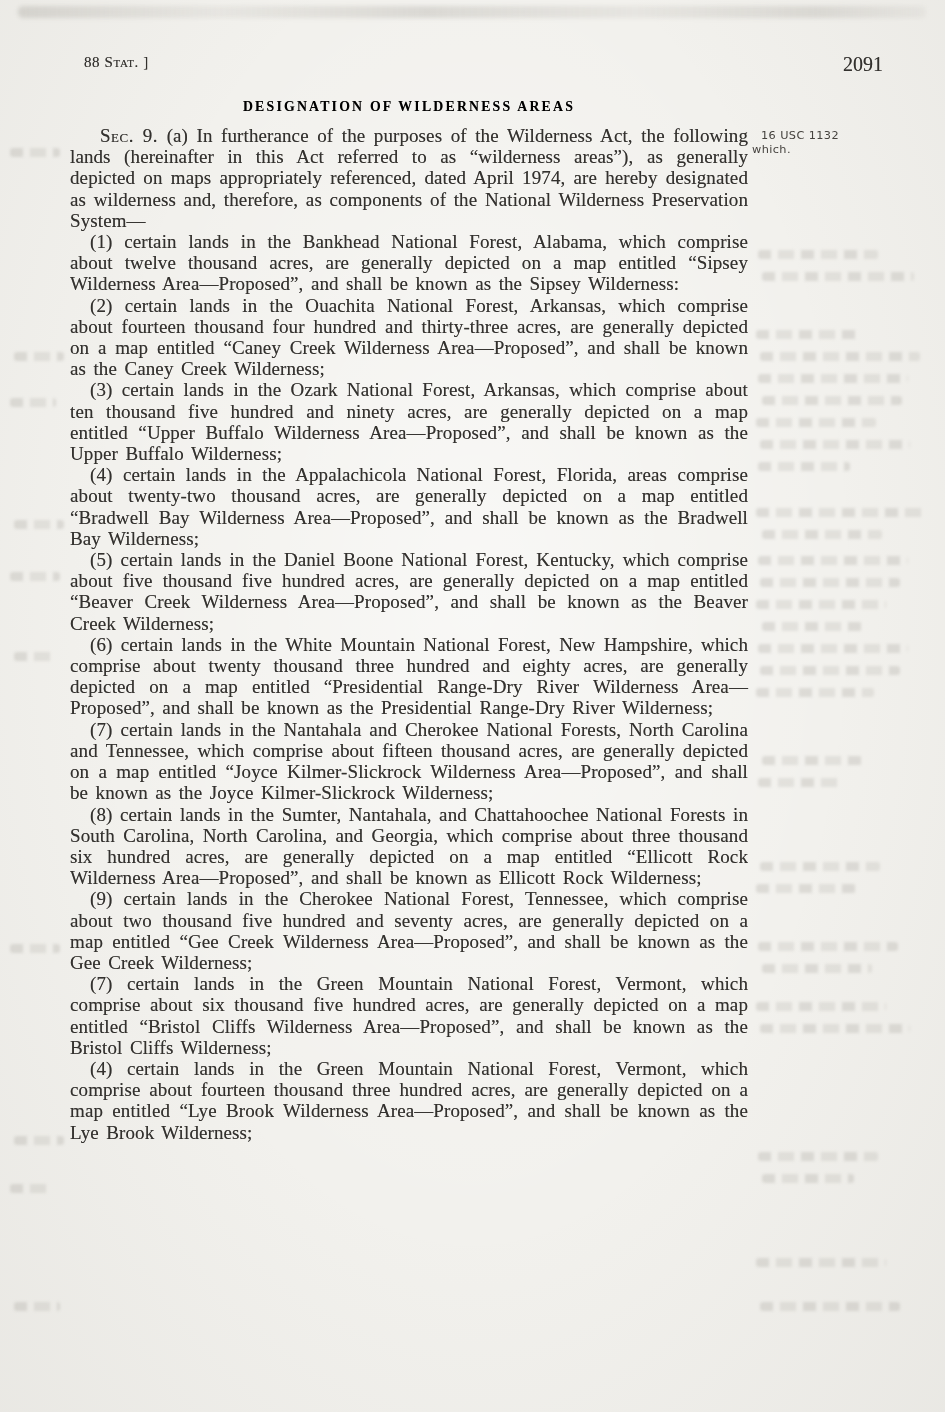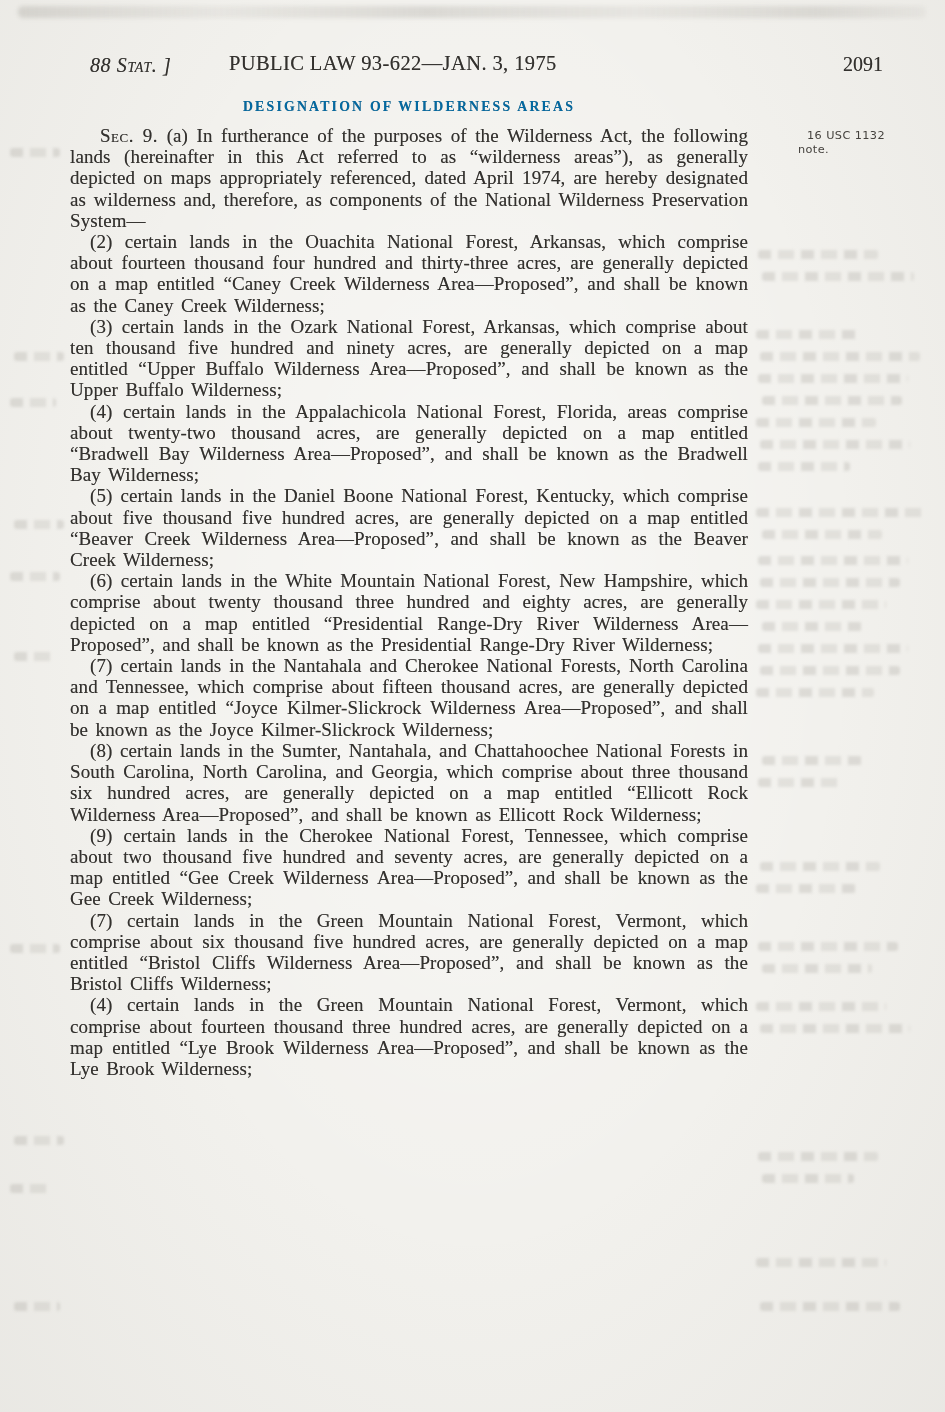--- a/index.html
+++ b/index.html
@@ -13,32 +13,32 @@
   #sheet::before{ 
     content:"";position:absolute;inset:0;pointer-events:none;
     background:radial-gradient(ellipse at 50% 42%, rgba(255,255,255,.5) 0%, rgba(255,255,255,0) 55%, rgba(120,115,105,.07) 100%);
   }
   .top-band{
     position:absolute;left:18px;top:6px;width:908px;height:12px;border-radius:5px;
     background:linear-gradient(90deg, rgba(150,146,138,.28), rgba(150,146,138,.10) 22%, rgba(150,146,138,.26) 45%, rgba(150,146,138,.12) 68%, rgba(150,146,138,.24) 88%, rgba(150,146,138,.08));
     filter:blur(2px);
   }
   .hdr{position:absolute;white-space:nowrap;text-shadow:0 0 .6px rgba(44,42,39,.55);}
-  #stat{left:90px;top:54px;font-size:20px;font-variant:small-caps;letter-spacing:.6px;font-style:italic;}
+  #stat{left:84px;top:54px;font-size:15px;font-variant:small-caps;letter-spacing:.6px;}
   #title{left:229px;top:52px;font-size:20.5px;letter-spacing:.4px;}
   #pagenum{left:843px;top:53px;font-size:20px;}
   #heading{
     position:absolute;top:99px;left:70px;width:678px;text-align:center;
-    font-size:13.8px;font-weight:bold;letter-spacing:2.2px;color:#0369a1;
+    font-size:13.8px;font-weight:bold;letter-spacing:2.2px;color:#000000;
     text-shadow:0 0 .5px rgba(50,48,45,.45);white-space:nowrap;
   }
   #marginnote{
     position:absolute;left:752px;top:129px;width:138px;
     font-family:"DejaVu Sans", sans-serif;font-size:11.3px;line-height:14px;
-    color:#45423e;letter-spacing:.4px;margin-left:46px;
+    color:#45423e;letter-spacing:.4px;
   }
   #marginnote .mn1{padding-left:9px;}
   #column{
     position:absolute;top:125px;left:70px;width:678px;
     font-size:19px;line-height:21.2px;text-align:justify;
     word-spacing:2.6px;letter-spacing:.1px;
     text-shadow:0 0 .6px rgba(44,42,39,.5);
   }
   #column p{margin:0;padding:0;}
   p.intro{text-indent:30px;}
@@ -52,32 +52,32 @@
     filter:blur(1.7px);
   }
 </style>
 </head>
 <body>
 
 <div id="sheet">
   <div class="top-band"></div>
 
   <div id="stat" class="hdr">88 Stat. ]</div>
-  <div id="title" class="hdr">PUBLIC LAW 93-622—JAN. 3, 1975</div>
   <div id="pagenum" class="hdr">2091</div>
 
   <div id="heading">DESIGNATION OF WILDERNESS AREAS</div>
 
   <div id="marginnote">
     <div class="mn1">16 USC 1132</div>
-    <div class="mn2">note.</div>
+    <div class="mn2">which.</div>
   </div>
 
   <div id="column">
     <p class="intro"><span class="sc">Sec. 9.</span> <span>(a) In furtherance of the purposes of the Wilderness Act, the following lands (hereinafter in this Act referred to as “wilderness areas”), as generally depicted on maps appropriately referenced, dated April 1974, are hereby designated as wilderness and, therefore, as components of the National Wilderness Preservation System—</span></p>
+    <p class="clause"><span>(1)</span> <span>certain lands in the Bankhead National Forest, Alabama, which comprise about twelve thousand acres, are generally depicted on a map entitled “Sipsey Wilderness Area—Proposed”, and shall be known as the Sipsey Wilderness:</span></p>
     <p class="clause"><span>(2)</span> <span>certain lands in the Ouachita National Forest, Arkansas, which comprise about fourteen thousand four hundred and thirty-three acres, are generally depicted on a map entitled “Caney Creek Wilderness Area—Proposed”, and shall be known as the Caney Creek Wilderness;</span></p>
     <p class="clause"><span>(3)</span> <span>certain lands in the Ozark National Forest, Arkansas, which comprise about ten thousand five hundred and ninety acres, are generally depicted on a map entitled “Upper Buffalo Wilderness Area—Proposed”, and shall be known as the Upper Buffalo Wilderness;</span></p>
     <p class="clause"><span>(4)</span> <span>certain lands in the Appalachicola National Forest, Florida, areas comprise about twenty-two thousand acres, are generally depicted on a map entitled “Bradwell Bay Wilderness Area—Proposed”, and shall be known as the Bradwell Bay Wilderness;</span></p>
     <p class="clause"><span>(5)</span> <span>certain lands in the Daniel Boone National Forest, Kentucky, which comprise about five thousand five hundred acres, are generally depicted on a map entitled “Beaver Creek Wilderness Area—Proposed”, and shall be known as the Beaver Creek Wilderness;</span></p>
     <p class="clause"><span>(6)</span> <span>certain lands in the White Mountain National Forest, New Hampshire, which comprise about twenty thousand three hundred and eighty acres, are generally depicted on a map entitled “Presidential Range-Dry River Wilderness Area—Proposed”, and shall be known as the Presidential Range-Dry River Wilderness;</span></p>
     <p class="clause"><span>(7)</span> <span>certain lands in the Nantahala and Cherokee National Forests, North Carolina and Tennessee, which comprise about fifteen thousand acres, are generally depicted on a map entitled “Joyce Kilmer-Slickrock Wilderness Area—Proposed”, and shall be known as the Joyce Kilmer-Slickrock Wilderness;</span></p>
     <p class="clause"><span>(8)</span> <span>certain lands in the Sumter, Nantahala, and Chattahoochee National Forests in South Carolina, North Carolina, and Georgia, which comprise about three thousand six hundred acres, are generally depicted on a map entitled “Ellicott Rock Wilderness Area—Proposed”, and shall be known as Ellicott Rock Wilderness;</span></p>
     <p class="clause"><span>(9)</span> <span>certain lands in the Cherokee National Forest, Tennessee, which comprise about two thousand five hundred and seventy acres, are generally depicted on a map entitled “Gee Creek Wilderness Area—Proposed”, and shall be known as the Gee Creek Wilderness;</span></p>
     <p class="clause"><span>(7)</span> <span>certain lands in the Green Mountain National Forest, Vermont, which comprise about six thousand five hundred acres, are generally depicted on a map entitled “Bristol Cliffs Wilderness Area—Proposed”, and shall be known as the Bristol Cliffs Wilderness;</span></p>
     <p class="clause"><span>(4)</span> <span>certain lands in the Green Mountain National Forest, Vermont, which comprise about fourteen thousand three hundred acres, are generally depicted on a map entitled “Lye Brook Wilderness Area—Proposed”, and shall be known as the Lye Brook Wilderness;</span></p>

